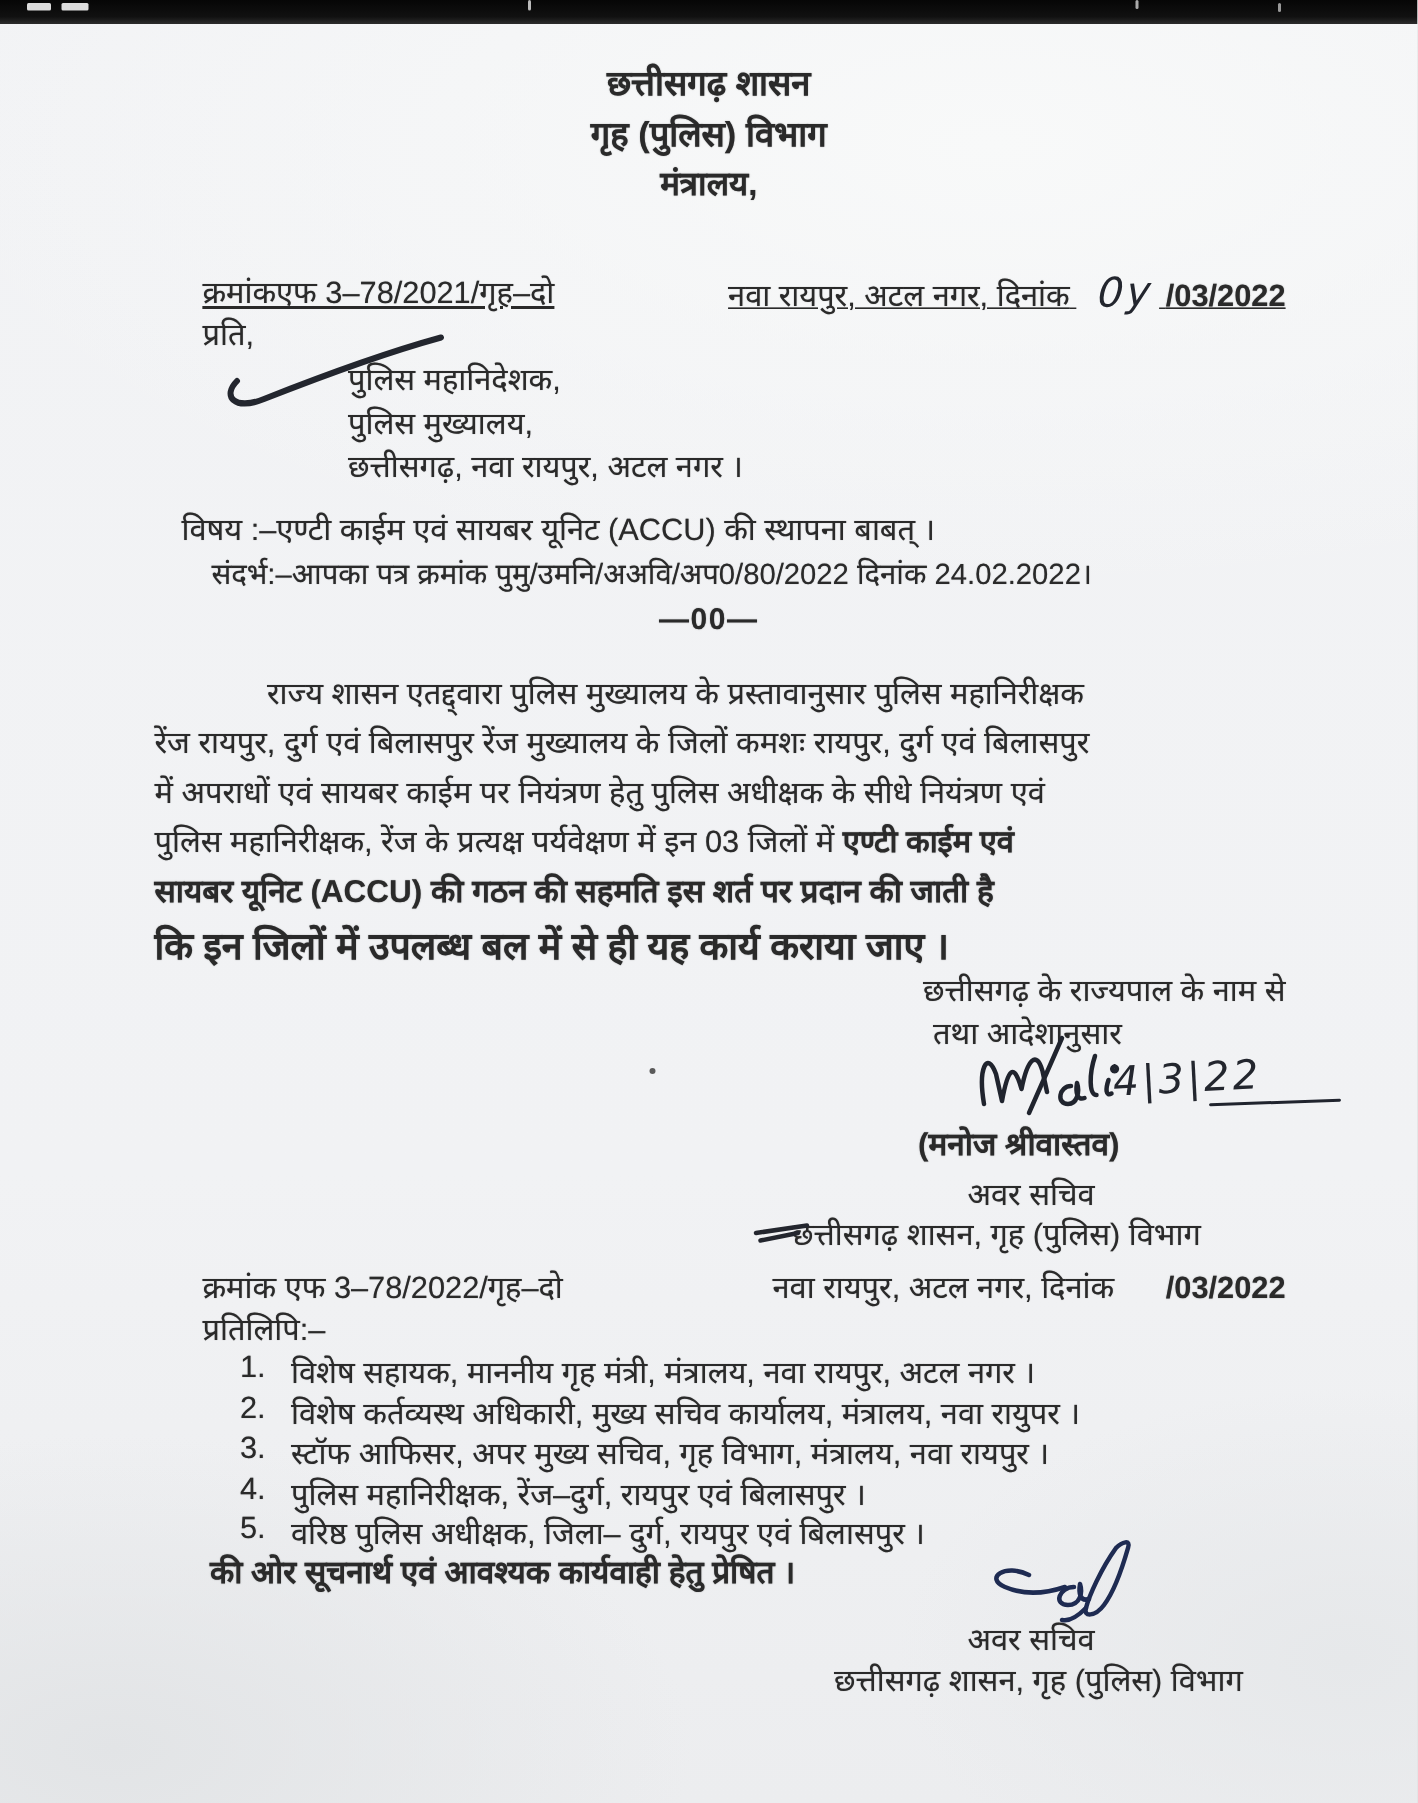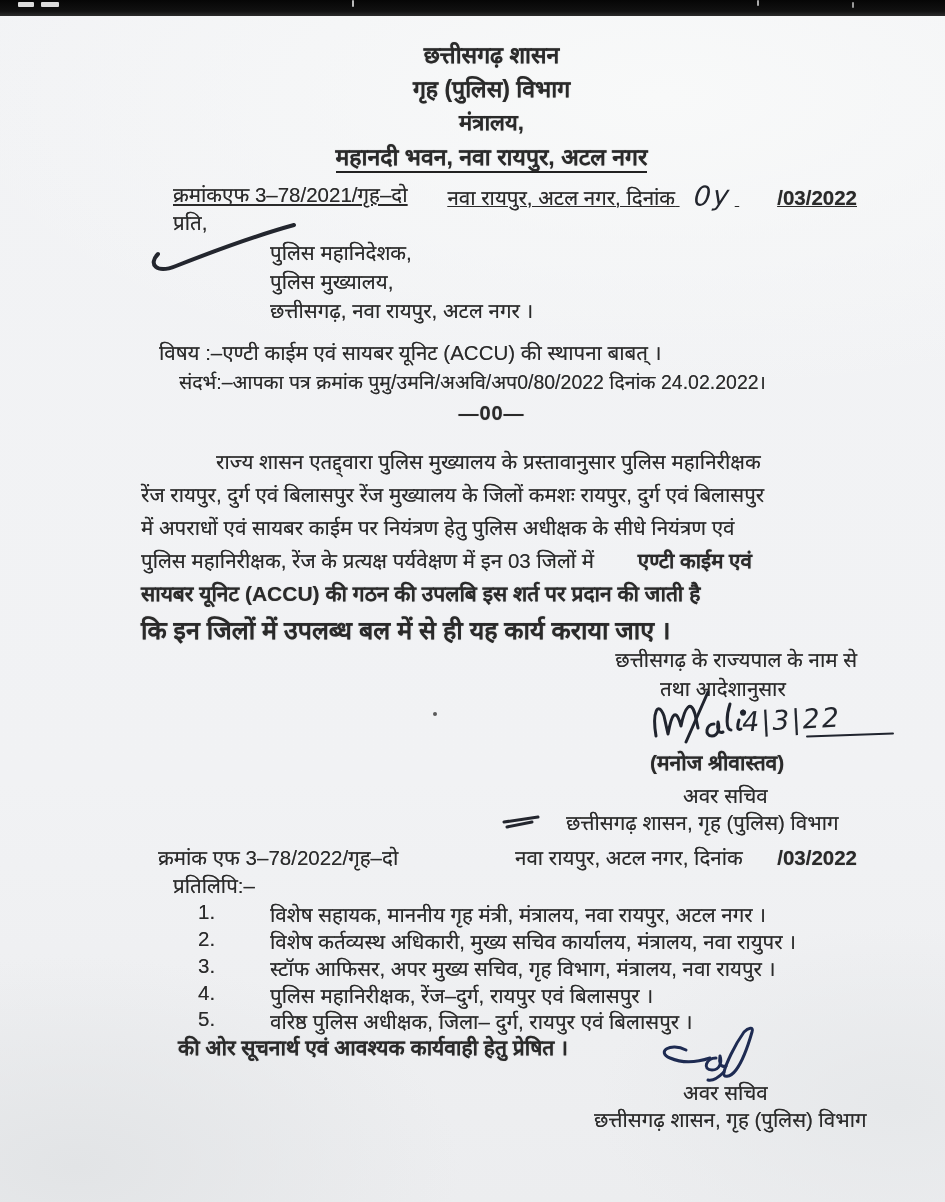--- a/index.html
+++ b/index.html
@@ -7,21 +7,21 @@
   .page{
     position:relative; width:945px; height:1202px; overflow:hidden;
     background:
       radial-gradient(1200px 500px at 70% 8%, #f8f9f9 0%, rgba(248,249,249,0) 60%),
       radial-gradient(700px 380px at 8% 97%, #e2e4e6 0%, rgba(226,228,230,0) 55%),
       radial-gradient(500px 300px at 95% 92%, #e6e8ea 0%, rgba(230,232,234,0) 60%),
       linear-gradient(180deg,#f2f3f5 0%,#f1f2f4 65%,#ecedef 100%);
     color:#2a2a2a;
   }
   .abs{ position:absolute; white-space:nowrap; }
-  .t{ text-shadow:0 0 0.6px rgba(45,45,45,0.55); font-size:20.5px;margin-left:38px; }
+  .t{ text-shadow:0 0 0.6px rgba(45,45,45,0.55); font-size:20.5px; }
   .b{ font-weight:700; text-shadow:0 0 0.8px rgba(30,30,30,0.5); }
   .center{ left:0; right:0; text-align:center; }
   .hand{ font-family:"DejaVu Sans","Liberation Sans",sans-serif; color:#23262e;
          font-style:italic; letter-spacing:2px; }
   
   .topbar{ position:absolute; top:0; left:0; width:100%; height:16px;
     background:linear-gradient(180deg,#060606 0%,#111 70%,#2c2c2c 100%); }
   .topbar .mark{ position:absolute; background:#dcdcdc; border-radius:1px; }
   .underlined{ border-bottom:2.5px solid #222; padding-bottom:1px; }
   .refrow{ display:flex; }
@@ -40,23 +40,20 @@
     <div class="mark" style="left:18px;top:2px;width:16px;height:5px;"></div>
     <div class="mark" style="left:41px;top:2px;width:18px;height:5px;"></div>
     <div class="mark" style="left:352px;top:0;width:2px;height:7px;background:#bbb;"></div>
     <div class="mark" style="left:757px;top:0;width:2px;height:6px;background:#aaa;"></div>
     <div class="mark" style="left:852px;top:2px;width:2px;height:6px;background:#999;"></div>
   </div>
 
   <div class="abs center t b" style="top:38px;font-size:23px;">छत्तीसगढ़ शासन</div>
   <div class="abs center t b" style="top:106px;font-size:22px;">मंत्रालय,</div>
   <div class="abs center t b" style="top:72px;font-size:23px;">गृह (पुलिस) विभाग</div>
-  <div class="abs center" style="top:140px;">
-    <span class="t b underlined" style="font-size:23px;">महानदी भवन, नवा रायपुर, अटल नगर</span>
-  </div>
 
   <div class="abs refrow" style="top:180px;left:135px;right:88px;justify-content:space-between;align-items:flex-start;text-decoration:underline;">
     <span class="t">क्रमांकएफ 3–78/2021/गृह–दो</span>
     <span>
       <span class="t">नवा रायपुर, अटल नगर, दिनांक</span>
       <span class="hand" style="font-size:27px;display:inline-block;transform:rotate(-2deg) skewX(-6deg);margin:0 4px 0 14px;">0y</span>
       <span class="t b">/03/2022</span>
     </span>
   </div>
 
@@ -74,21 +71,21 @@
   <div class="abs t" style="top:368px;left:141px;font-size:19.5px;">संदर्भ:–आपका पत्र क्रमांक पुमु/उमनि/अअवि/अप0/80/2022 दिनांक 24.02.2022।</div>
 
   <div class="abs center t b" style="top:402px;font-size:20px;letter-spacing:1px;">—00—</div>
 
   <div class="abs t" style="top:447px;left:178px;">राज्य शासन एतद्द्वारा पुलिस मुख्यालय के प्रस्तावानुसार पुलिस महानिरीक्षक</div>
   <div class="abs t" style="top:480px;left:103px;">रेंज रायपुर, दुर्ग एवं बिलासपुर रेंज मुख्यालय के जिलों कमशः रायपुर, दुर्ग एवं बिलासपुर</div>
   <div class="abs t" style="top:513px;left:103px;">में अपराधों एवं सायबर काईम पर नियंत्रण हेतु पुलिस अधीक्षक के सीधे नियंत्रण एवं</div>
   <div class="abs" style="top:546px;left:103px;">
     <span class="t">पुलिस महानिरीक्षक, रेंज के प्रत्यक्ष पर्यवेक्षण में इन 03 जिलों में </span><span class="t b">एण्टी काईम एवं</span>
   </div>
-  <div class="abs t b" style="top:579px;left:103px;font-size:21px;">सायबर यूनिट (ACCU) की गठन की उपलबि इस शर्त पर प्रदान की जाती है</div>
+  <div class="abs t b" style="top:579px;left:103px;font-size:21px;">सायबर यूनिट (ACCU) की गठन की सहमति इस शर्त पर प्रदान की जाती है</div>
   <div class="abs t b" style="top:612px;left:103px;font-size:25px;">कि इन जिलों में उपलब्ध बल में से ही यह कार्य कराया जाए ।</div>
 
   <div class="abs t" style="top:645px;right:88px;">छत्तीसगढ़ के राज्यपाल के नाम से</div>
   <div class="abs t" style="top:674px;left:622px;">तथा आदेशानुसार</div>
 
   <div class="dot" style="left:433px;top:712px;"></div>
 
   <svg class="ink" style="left:648px;top:686px;" width="120" height="62" viewBox="0 0 120 62">
     <g fill="none" stroke="#20242e" stroke-width="3" stroke-linecap="round" stroke-linejoin="round">
       <path d="M8,50 C4,26 10,14 16,30 L20,48 C24,26 28,22 33,40 C37,20 43,14 47,28 L50,42"></path>
@@ -105,21 +102,21 @@
   <div class="abs t b" style="top:748px;left:612px;font-size:21px;">(मनोज श्रीवास्तव)</div>
   <div class="abs t" style="top:781px;left:645px;">अवर सचिव</div>
   <div class="abs t" style="top:808px;left:528px;">छत्तीसगढ़ शासन, गृह (पुलिस) विभाग</div>
   <svg class="ink" style="left:502px;top:813px;" width="40" height="16" viewBox="0 0 40 16">
     <g fill="none" stroke="#23262e" stroke-width="3" stroke-linecap="round">
       <path d="M2,9 L36,4"></path>
         <path d="M5,14 L30,9"></path>
     </g>
   </svg>
 
-  <div class="abs refrow" style="top:843px;left:120px;right:88px;justify-content:space-between;gap:20px;">
+  <div class="abs refrow" style="top:843px;left:135px;right:88px;justify-content:space-between;gap:20px;">
     <span class="t">क्रमांक एफ 3–78/2022/गृह–दो</span>
     <span>
       <span class="t">नवा रायपुर, अटल नगर, दिनांक</span>
       <span class="t b" style="margin-left:30px;">/03/2022</span>
     </span>
   </div>
 
   <div class="abs t" style="top:871px;left:135px;">प्रतिलिपि:–</div>
 
   <div class="abs copyrow" style="top:900px;left:160px;">

